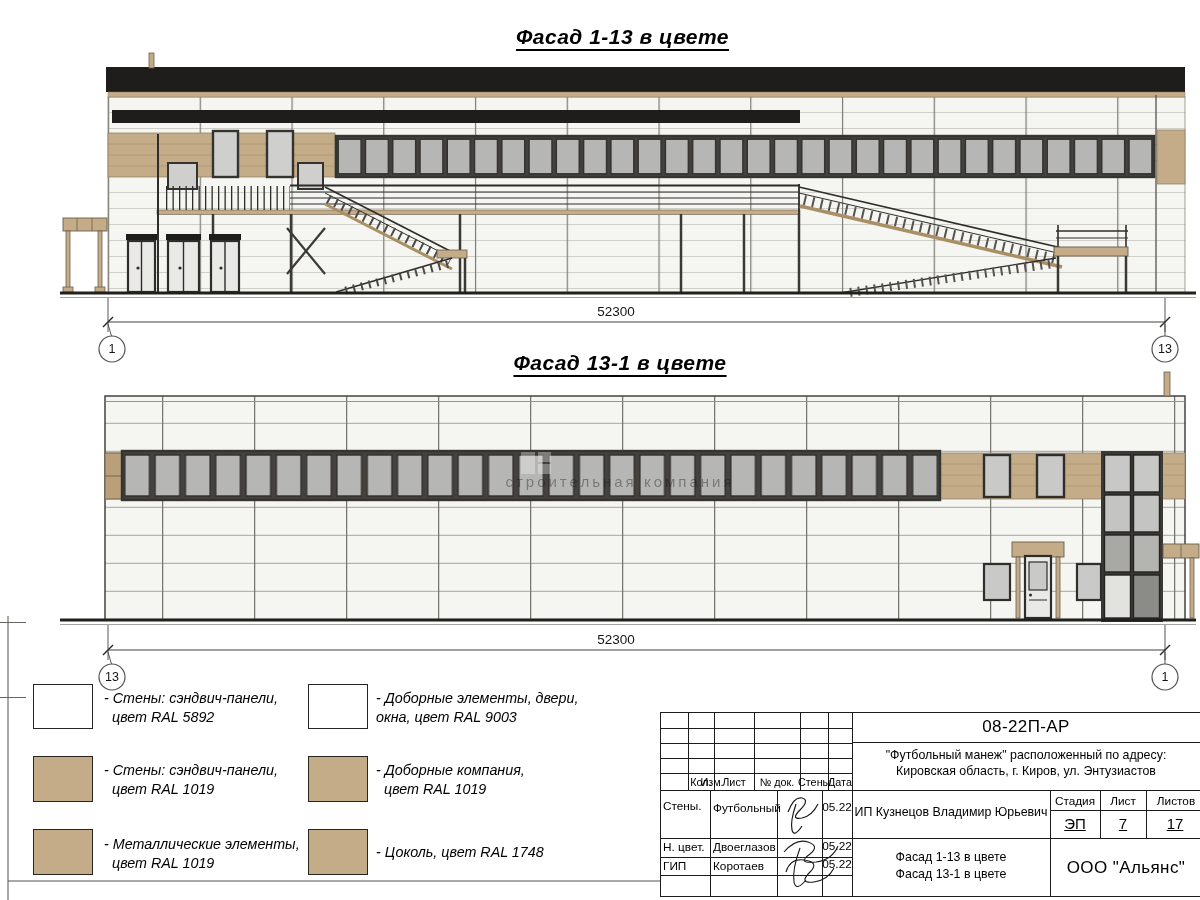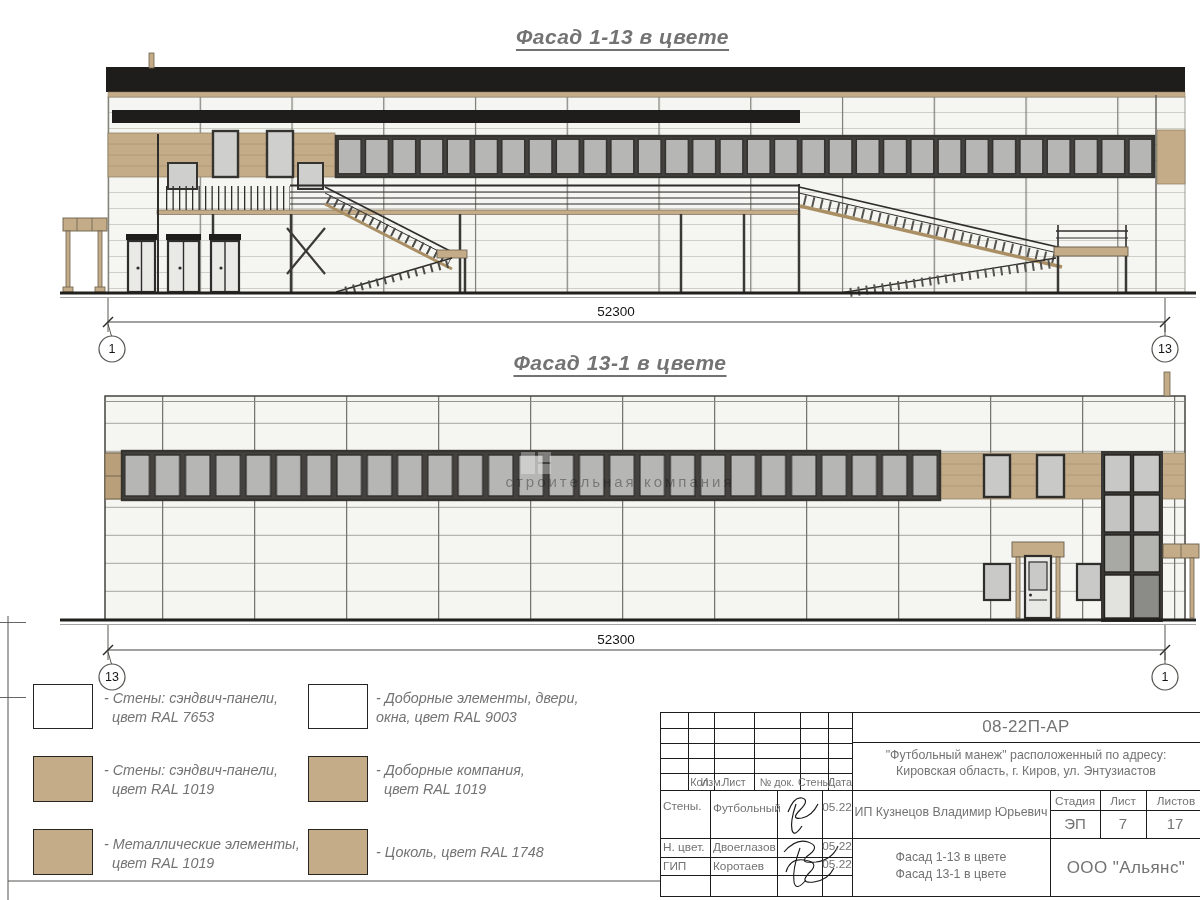--- a/index.html
+++ b/index.html
@@ -1,33 +1,33 @@
 <!DOCTYPE html>
 <html><head>
 <meta charset="utf-8">
 <style>
   html,body{margin:0;padding:0;background:#ffffff;}
   #sheet{position:relative;width:1200px;height:900px;background:#ffffff;overflow:hidden;
          font-family:"Liberation Sans",sans-serif;color:#1a1a1a;}
   .abs{position:absolute;}
-  .txt{font-family:"Liberation Sans",sans-serif;color:#737373;white-space:nowrap;}
+  .txt{font-family:"Liberation Sans",sans-serif;color:#000000;white-space:nowrap;}
   .center{text-align:center;}
   .facade-title{font-size:21px;font-style:italic;font-weight:700;
                 text-decoration:underline;text-underline-offset:5px;letter-spacing:.5px;}
   .hl{background:#1c1c1a;height:1.1px;}
   .vl{background:#1c1c1a;width:1.2px;}
   .legend-line{font-size:14.3px;line-height:19px;font-style:italic;}
   .swatch{border:1.6px solid #262521;box-sizing:border-box;}
   .swatch-white{background:#ffffff;}
   .swatch-tan{background:#c4ac89;}
   .tb-small{font-size:10.8px;}
   .tb-row{font-size:11.8px;}
   .tb-mid{font-size:12.4px;}
   .tb-big{font-size:17px;letter-spacing:.4px;}
-  .tb-val{font-size:15px;}
+  .tb-val{font-size:15px;text-decoration:underline;}
   svg text{font-family:"Liberation Sans",sans-serif;fill:#141414;}
 </style>
 </head>
 <body>
 
 <div id="sheet">
 
   <svg class="abs" style="left:0;top:0" width="1200" height="900" viewBox="0 0 1200 900">
     <defs>
       <pattern id="patPanel1" patternUnits="userSpaceOnUse" width="91.75" height="16" patternTransform="translate(16.2,1)">
@@ -258,21 +258,21 @@
     </g>
   </svg>
 
   <div class="abs txt facade-title center" style="left:450px;top:25px;width:345px">Фасад 1-13 в цвете</div>
   <div class="abs txt facade-title center" style="left:450px;top:351px;width:340px">Фасад 13-1 в цвете</div>
 
   <div>
     <div class="abs swatch swatch-white" style="left:33px;top:684px;width:60px;height:45px"></div>
     <div class="abs txt legend-line" style="left:104px;top:689px">
       <div>- Стены: сэндвич-панели,</div>
-      <div style="padding-left:8px">цвет RAL 7653</div>
+      <div style="padding-left:8px">цвет RAL 5892</div>
     </div>
 
     <div class="abs swatch swatch-tan" style="left:33px;top:756px;width:60px;height:46px"></div>
     <div class="abs txt legend-line" style="left:104px;top:761px">
       <div>- Стены: сэндвич-панели,</div>
       <div style="padding-left:8px">цвет RAL 1019</div>
     </div>
 
     <div class="abs swatch swatch-tan" style="left:33px;top:829px;width:60px;height:46px"></div>
     <div class="abs txt legend-line" style="left:104px;top:835px">

